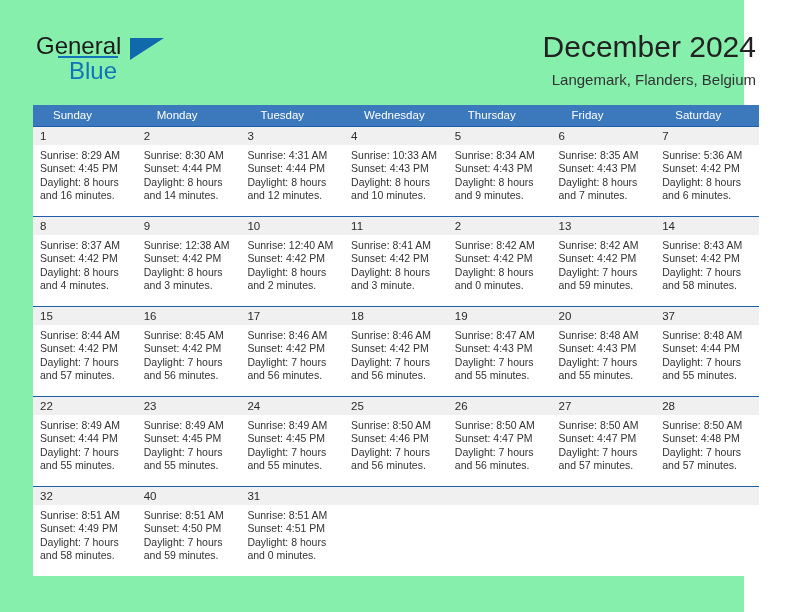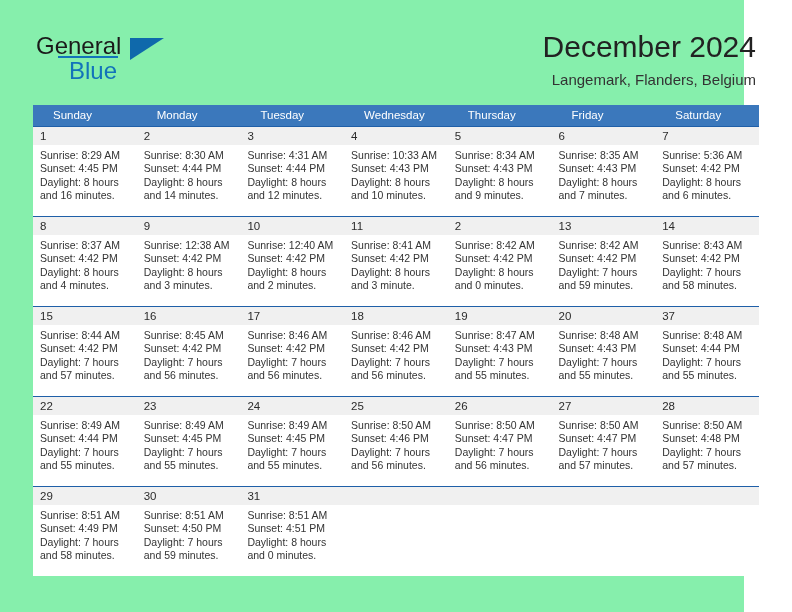--- a/index.html
+++ b/index.html
@@ -482,32 +482,32 @@
                   <div>Sunset: 4:48 PM</div>
                   <div>Daylight: 7 hours</div>
                   <div>and 57 minutes.</div>
                 </div>
               </div>
             </td>
           </tr>
           <tr>
             <td>
               <div class="cell">
-                <div class="daynum-band">29</div>
+                <div class="daynum-band">32</div>
                 <div class="details">
                   <div>Sunrise: 8:51 AM</div>
                   <div>Sunset: 4:49 PM</div>
                   <div>Daylight: 7 hours</div>
                   <div>and 58 minutes.</div>
                 </div>
               </div>
             </td>
             <td>
               <div class="cell">
-                <div class="daynum-band">30</div>
+                <div class="daynum-band">40</div>
                 <div class="details">
                   <div>Sunrise: 8:51 AM</div>
                   <div>Sunset: 4:50 PM</div>
                   <div>Daylight: 7 hours</div>
                   <div>and 59 minutes.</div>
                 </div>
               </div>
             </td>
             <td>
               <div class="cell">

